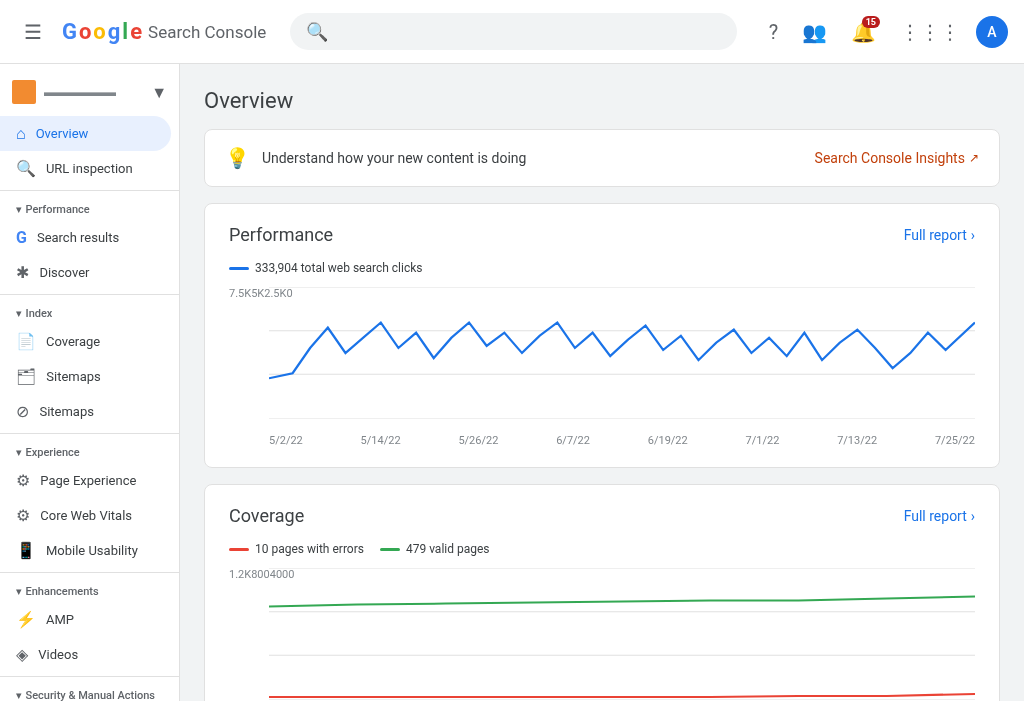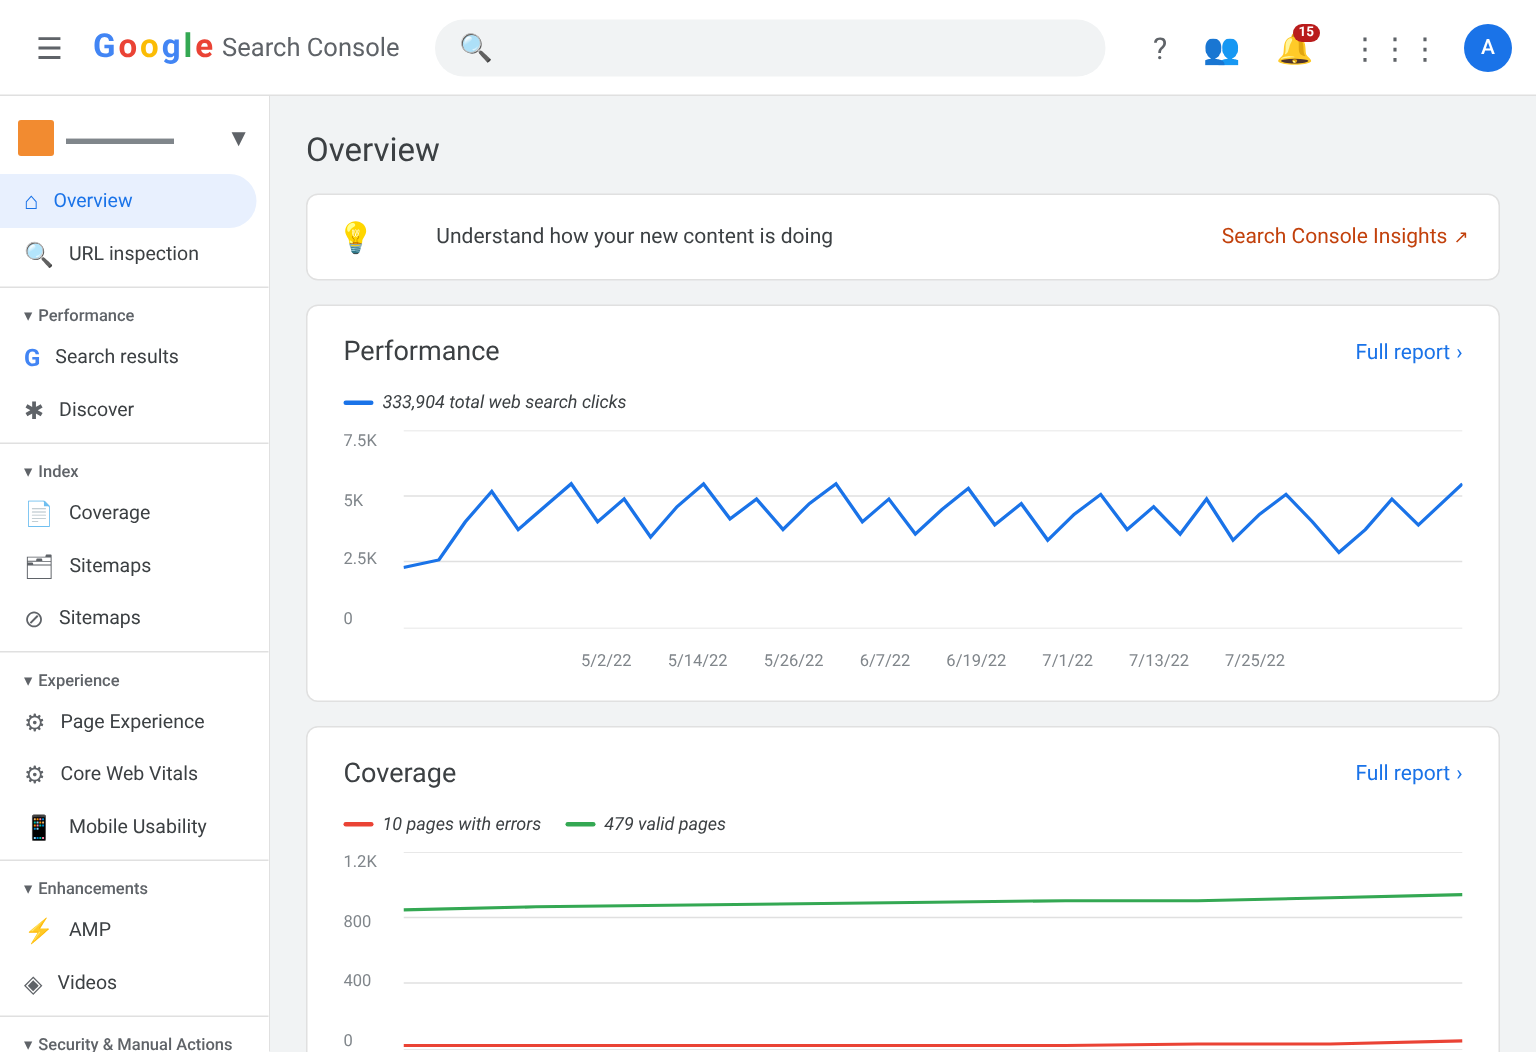--- a/index.html
+++ b/index.html
@@ -90,54 +90,54 @@
     
     .insight-banner {
       background: #fff; border-radius: 8px;
       padding: 16px 20px;
       display: flex; align-items: center; justify-content: space-between;
       margin-bottom: 16px;
       border: 1px solid #e0e0e0;
     }
     .insight-left { display: flex; align-items: center; gap: 12px; }
     .bulb-icon { color: #f9ab00; font-size: 20px; }
-    .insight-text { font-size: 14px; color: #3c4043; margin-left: 29px; }
+    .insight-text { font-size: 14px; color: #3c4043; }
     .insight-link { color: #c2410c; font-size: 14px; text-decoration: none; display: flex; align-items: center; gap: 4px; cursor: pointer; text-align: center; }
 
     
     .card {
       background: #fff; border-radius: 8px;
       border: 1px solid #e0e0e0;
       padding: 20px 24px;
       margin-bottom: 16px;
     }
     .card-header {
       display: flex; align-items: center; justify-content: space-between;
       margin-bottom: 16px;
     }
     .card-title { font-size: 18px; font-weight: 400; color: #3c4043; }
     .full-report-link { color: #1a73e8; font-size: 14px; display: flex; align-items: center; gap: 4px; cursor: pointer; text-decoration: none; }
 
-    .legend { display: flex; align-items: center; gap: 16px; margin-bottom: 12px; flex-wrap: wrap; font-style: italic; }
+    .legend { display: flex; align-items: center; gap: 16px; margin-bottom: 12px; flex-wrap: wrap; }
     .legend-item { display: flex; align-items: center; gap: 6px; font-size: 12px; color: #3c4043; }
     .legend-line { width: 20px; height: 3px; border-radius: 2px; }
 
     
     .chart-container { width: 100%; height: 160px; position: relative; }
     .chart-y-labels {
       position: absolute; left: 0; top: 0; bottom: 28px;
-      display: flex; flex-direction: column; justify-content: space-between;
+      display: flex; flex-direction: row; justify-content: space-between;
       font-size: 11px; color: #80868b; width: 36px;
     }
     .chart-area {
       position: absolute; left: 40px; right: 0; top: 0; bottom: 28px;
     }
     .chart-x-labels {
       position: absolute; left: 40px; right: 0; bottom: 0;
-      display: flex; justify-content: center;
+      display: flex; justify-content: space-between;
       font-size: 11px; color: #80868b; gap: 24px;
     }
 
     svg.chart-svg { width: 100%; height: 100%; }
   </style>
 </head>
 <body>
 
 <div class="topbar">
   <div class="topbar-left">

